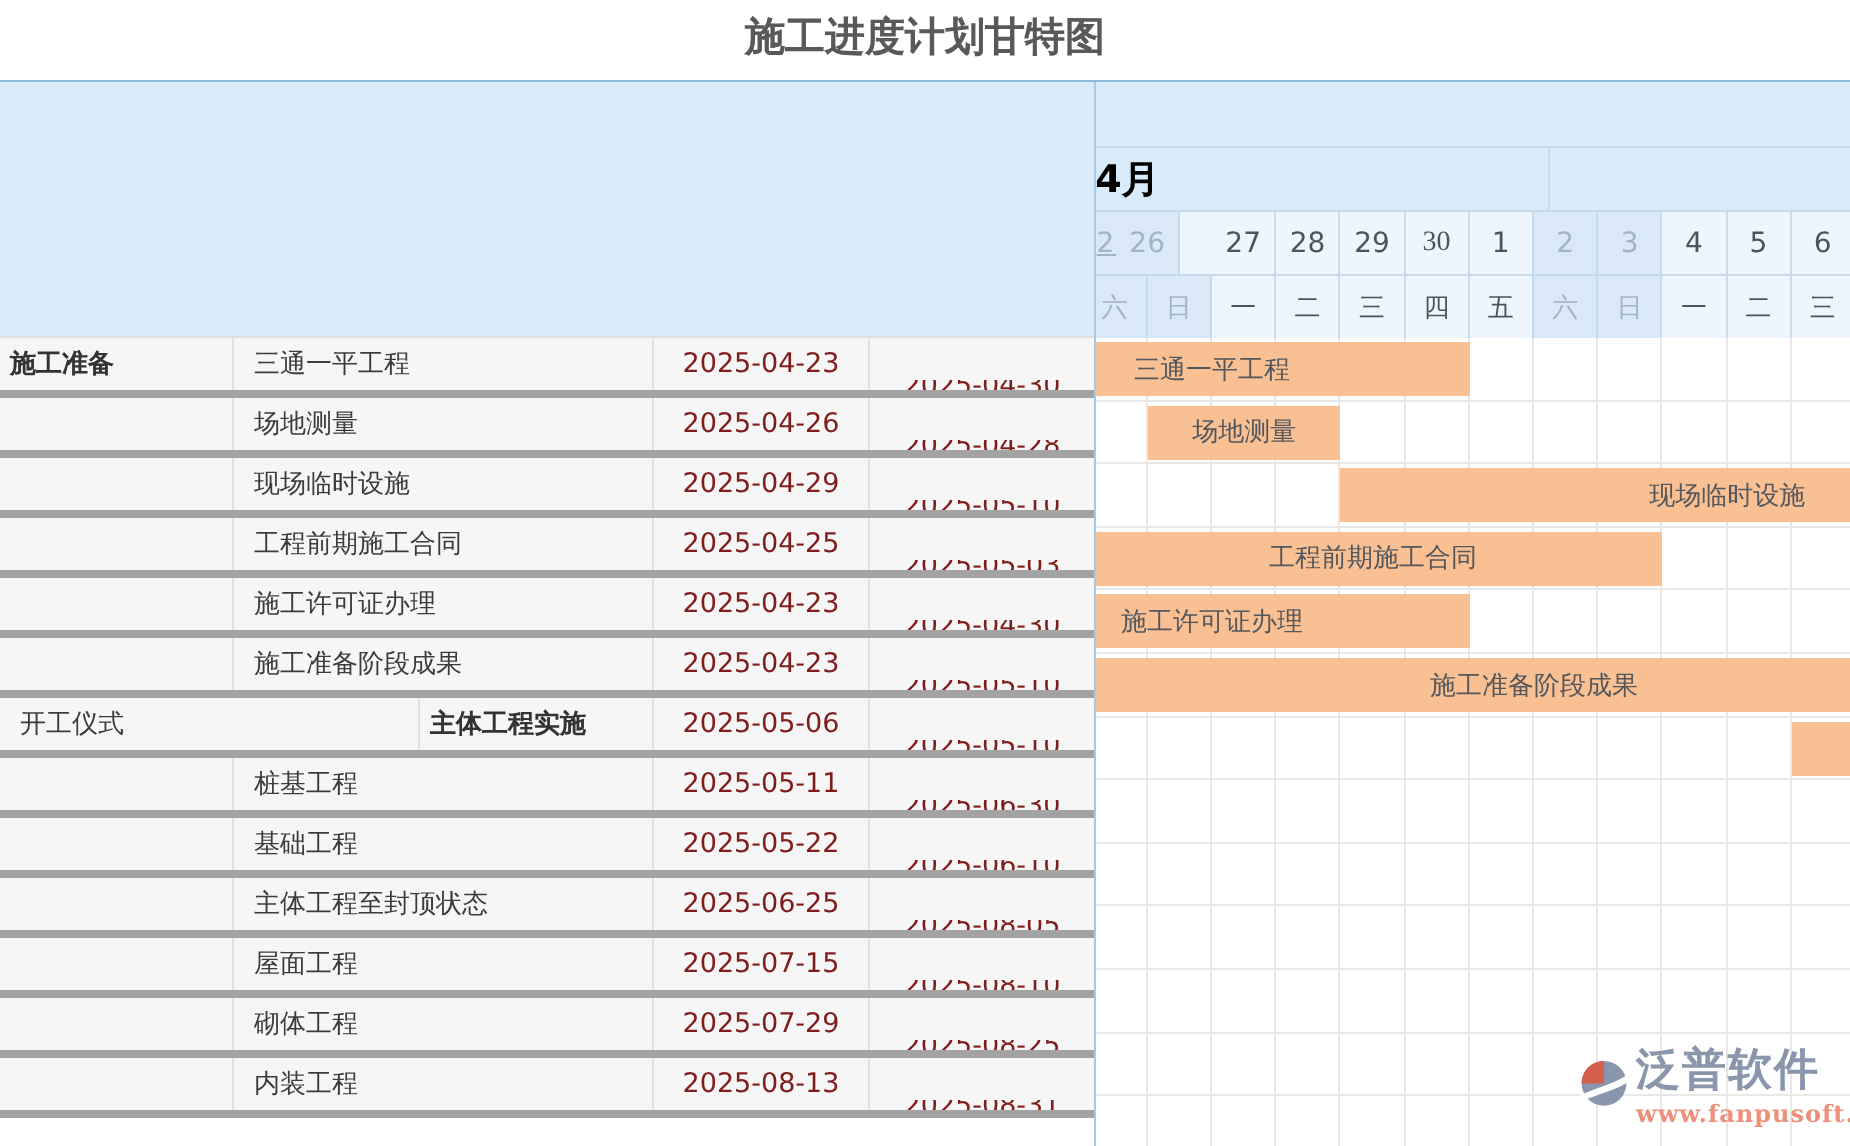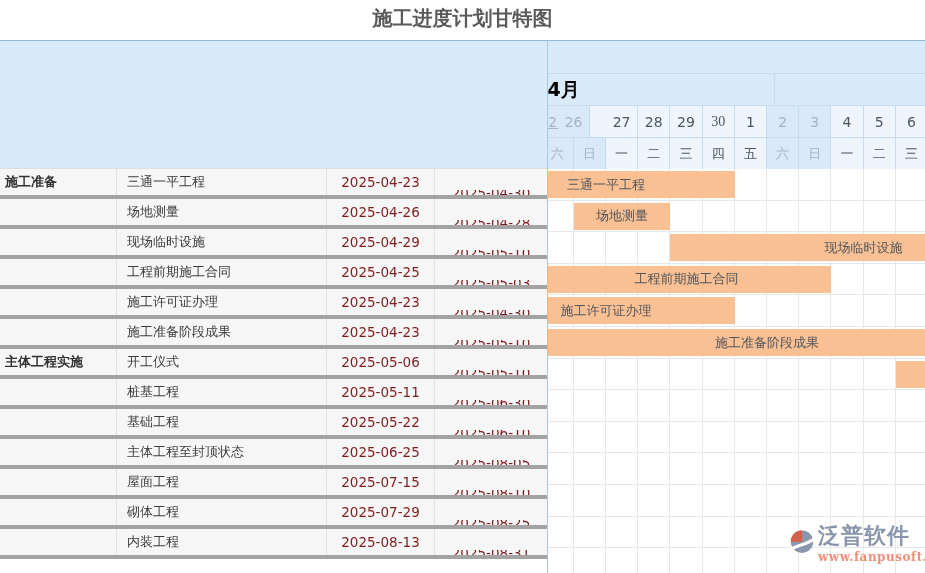--- a/index.html
+++ b/index.html
@@ -84,22 +84,22 @@
             <div class="t-cell t-date">2025-04-23</div>
             <div class="t-cell t-date t-end">2025-04-30</div>
           </div>
           <div class="t-row">
             <div class="t-cell t-cat"></div>
             <div class="t-cell t-task">施工准备阶段成果</div>
             <div class="t-cell t-date">2025-04-23</div>
             <div class="t-cell t-date t-end">2025-05-10</div>
           </div>
           <div class="t-row">
+            <div class="t-cell t-task">开工仪式</div>
             <div class="t-cell t-cat">主体工程实施</div>
-            <div class="t-cell t-task">开工仪式</div>
             <div class="t-cell t-date">2025-05-06</div>
             <div class="t-cell t-date t-end">2025-05-10</div>
           </div>
           <div class="t-row">
             <div class="t-cell t-cat"></div>
             <div class="t-cell t-task">桩基工程</div>
             <div class="t-cell t-date">2025-05-11</div>
             <div class="t-cell t-date t-end">2025-06-30</div>
           </div>
           <div class="t-row">

